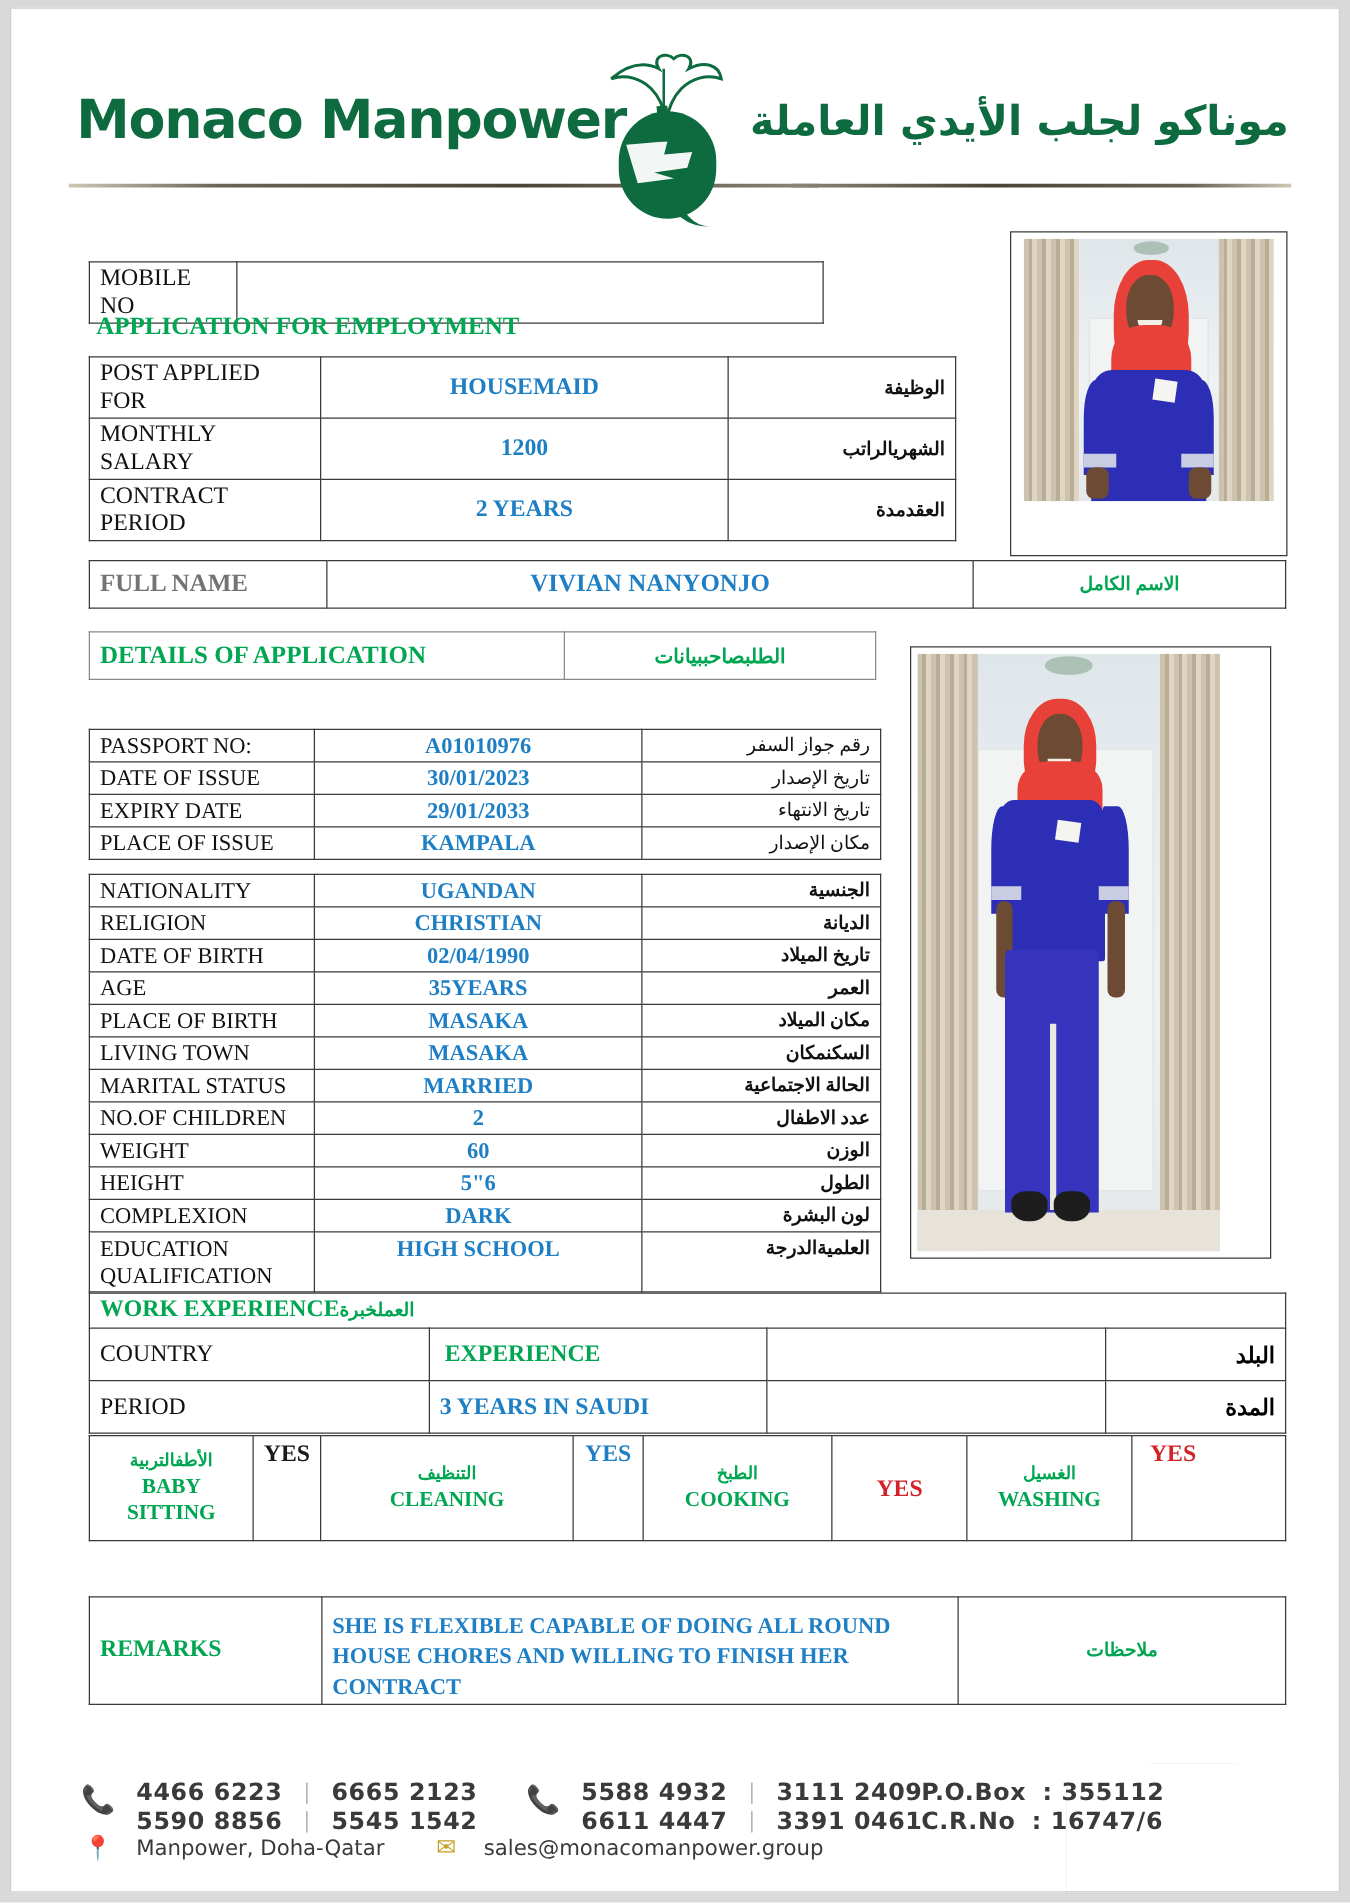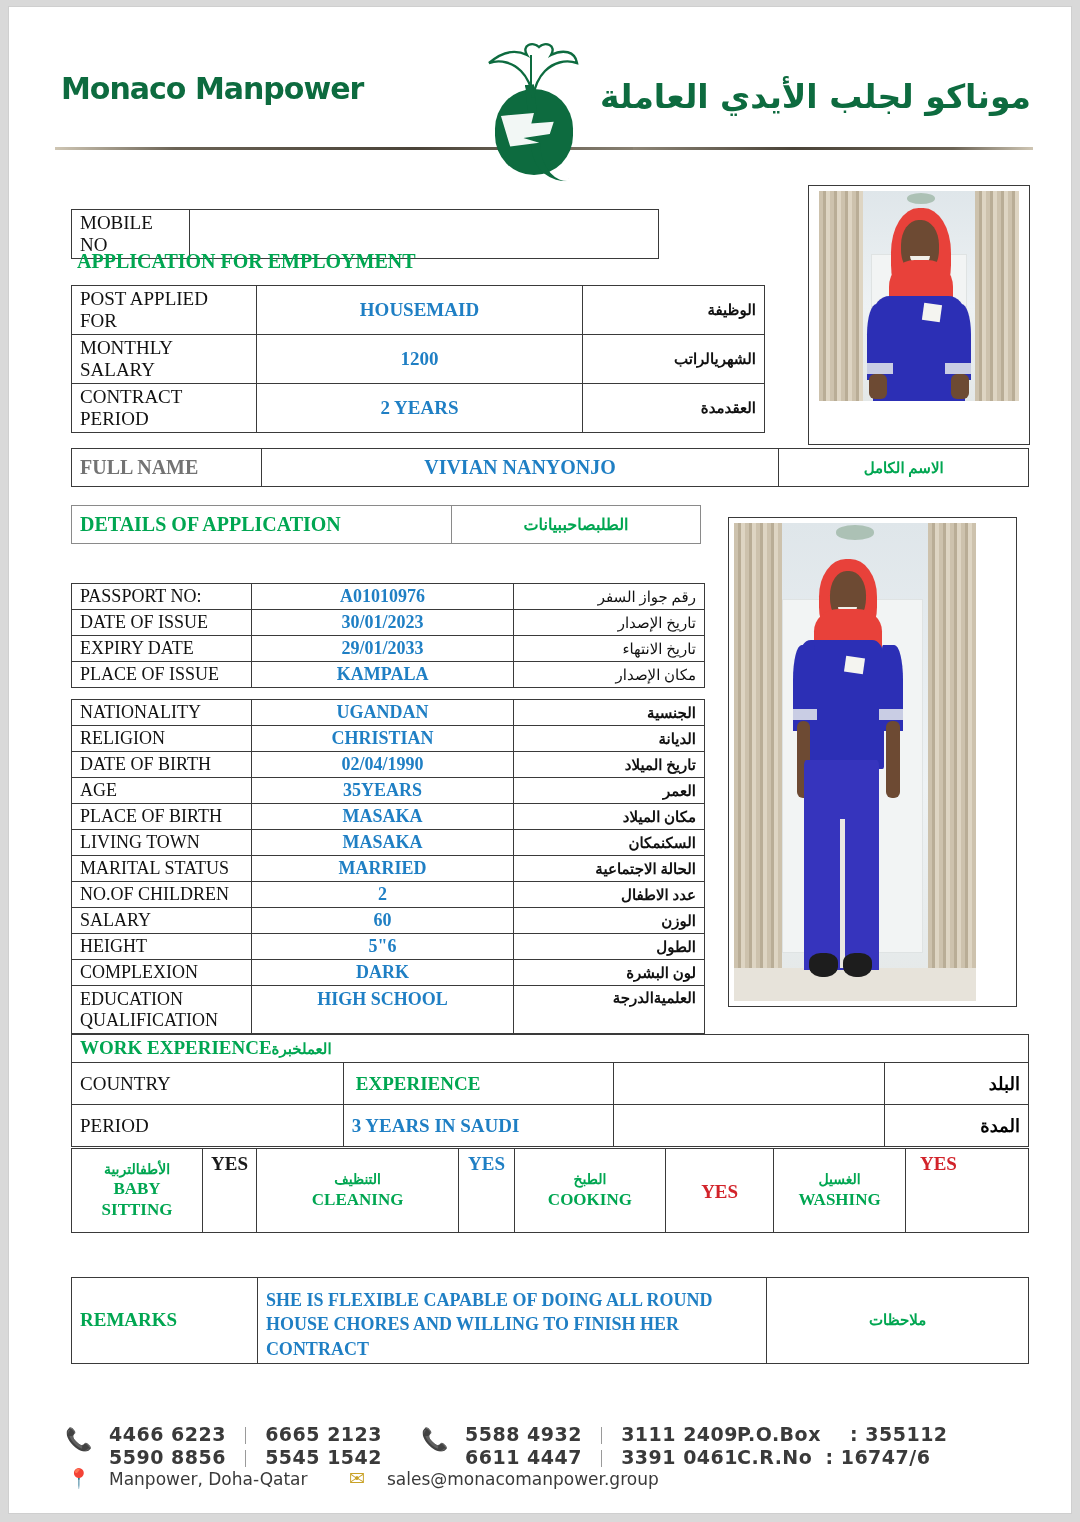--- a/index.html
+++ b/index.html
@@ -15,21 +15,21 @@
     background:#ffffff;
     border:1px solid #cfcfcf;
     overflow:hidden;
   }
 
   
   .header { position:absolute; left:0; top:18px; width:1064px; height:128px; }
   .brand {
     position:absolute; left:52px; top:46px;
     font-family:"DejaVu Sans", sans-serif;
-    font-weight:bold; font-size:30px; letter-spacing:-1px;
+    font-weight:bold; font-size:43px; letter-spacing:-1px;
     color:#0d6b3f; white-space:nowrap;
   }
   .brand-ar {
     position:absolute; right:42px; top:52px;
     font-family:"DejaVu Sans", sans-serif;
     font-weight:bold; font-size:33px; color:#0d6b3f;
     direction:rtl; white-space:nowrap;
   }
   .rule-l { position:absolute; left:46px; top:122px; width:600px; height:3px;
     background:linear-gradient(90deg,#cfc6b4,#6b6355 20%,#4a4338 60%,#8d8576); }
@@ -314,21 +314,21 @@
       <td class="k lbl">MARITAL STATUS</td>
       <td class="v val">MARRIED</td>
       <td class="a ar">الحالة الاجتماعية</td>
     </tr>
     <tr>
       <td class="k lbl">NO.OF CHILDREN</td>
       <td class="v val">2</td>
       <td class="a ar">عدد الاطفال</td>
     </tr>
     <tr>
-      <td class="k lbl">SALARY</td>
+      <td class="k lbl">WEIGHT</td>
       <td class="v val">60</td>
       <td class="a ar">الوزن</td>
     </tr>
     <tr>
       <td class="k lbl">HEIGHT</td>
       <td class="v val">5"6</td>
       <td class="a ar">الطول</td>
     </tr>
     <tr>
       <td class="k lbl">COMPLEXION</td>
@@ -494,21 +494,21 @@
       <span>3111 2409</span>
     </div>
     <div class="f-row f-num" style="left:456px;top:45px;">
       <span>6611 4447</span>
       <span class="f-sep"></span>
       <span>3391 0461</span>
     </div>
 
     <div class="f-row f-num" style="left:728px;top:22px;">
       <span>P.O.Box</span>
-      <span style="margin-left:22px">: 355112</span>
+      <span style="margin-left:6px">: 355112</span>
     </div>
     <div class="f-row f-num" style="left:728px;top:45px;">
       <span>C.R.No</span>
       <span style="margin-left:6px">: 16747/6</span>
     </div>
 
     <span class="f-ico" style="left:58px;top:66px;font-size:19px;">📍</span>
     <div class="f-row f-small" style="left:100px;top:68px;">Manpower, Doha-Qatar</div>
 
     <span class="f-ico" style="left:340px;top:66px;font-size:19px;">✉</span>

